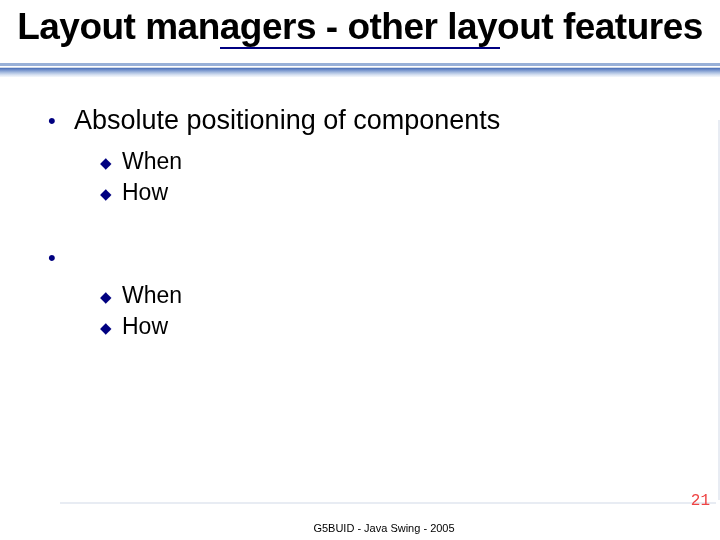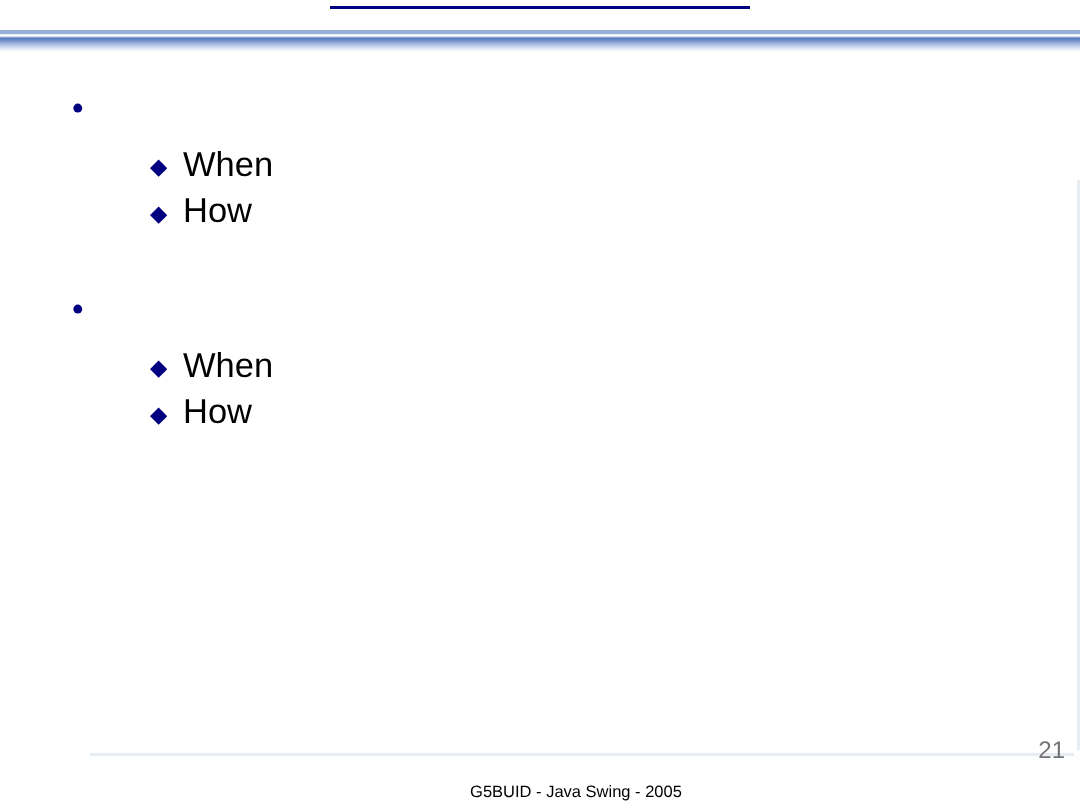--- a/index.html
+++ b/index.html
@@ -87,22 +87,22 @@
     flex: 0 0 22px;
     font-size: 15px;
     position: relative;
     top: -1px;
   }
   .page-number {
     position: absolute;
     right: 10px;
     bottom: 30px;
     font-size: 16px;
-    color: #737373;
-    font-family: Liberation Sans, sans-serif;
+    color: #ef4444;
+    font-family: Liberation Mono, monospace;
   }
   .footer {
     position: absolute;
     bottom: 6px;
     width: 100%;
     text-align: center;
     font-size: 11px;
     color: #000;
     margin-left: 24px;
   }
@@ -113,32 +113,34 @@
   }
   .edge-right { right: 0; top: 120px; width: 2px; height: 380px; }
   .edge-bottom { left: 60px; bottom: 36px; right: 4px; height: 2px; }
 </style>
 </head>
 <body>
 
 <div class="slide">
 
   <div class="title-block">
+    <div class="title">Layout managers - other layout features</div>
     <div class="title-underline"></div>
   </div>
 
   <div class="rule-area">
     <div class="rule-top"></div>
     <div class="rule-gradient"></div>
   </div>
 
   <div class="content">
 
     <div class="l1">
       <span class="dot">•</span>
+      <span>Absolute positioning of components</span>
     </div>
     <div class="l2-group">
       <div class="l2">
         <span class="diamond">◆</span>
         <span>When</span>
       </div>
       <div class="l2">
         <span class="diamond">◆</span>
         <span>How</span>
       </div>

